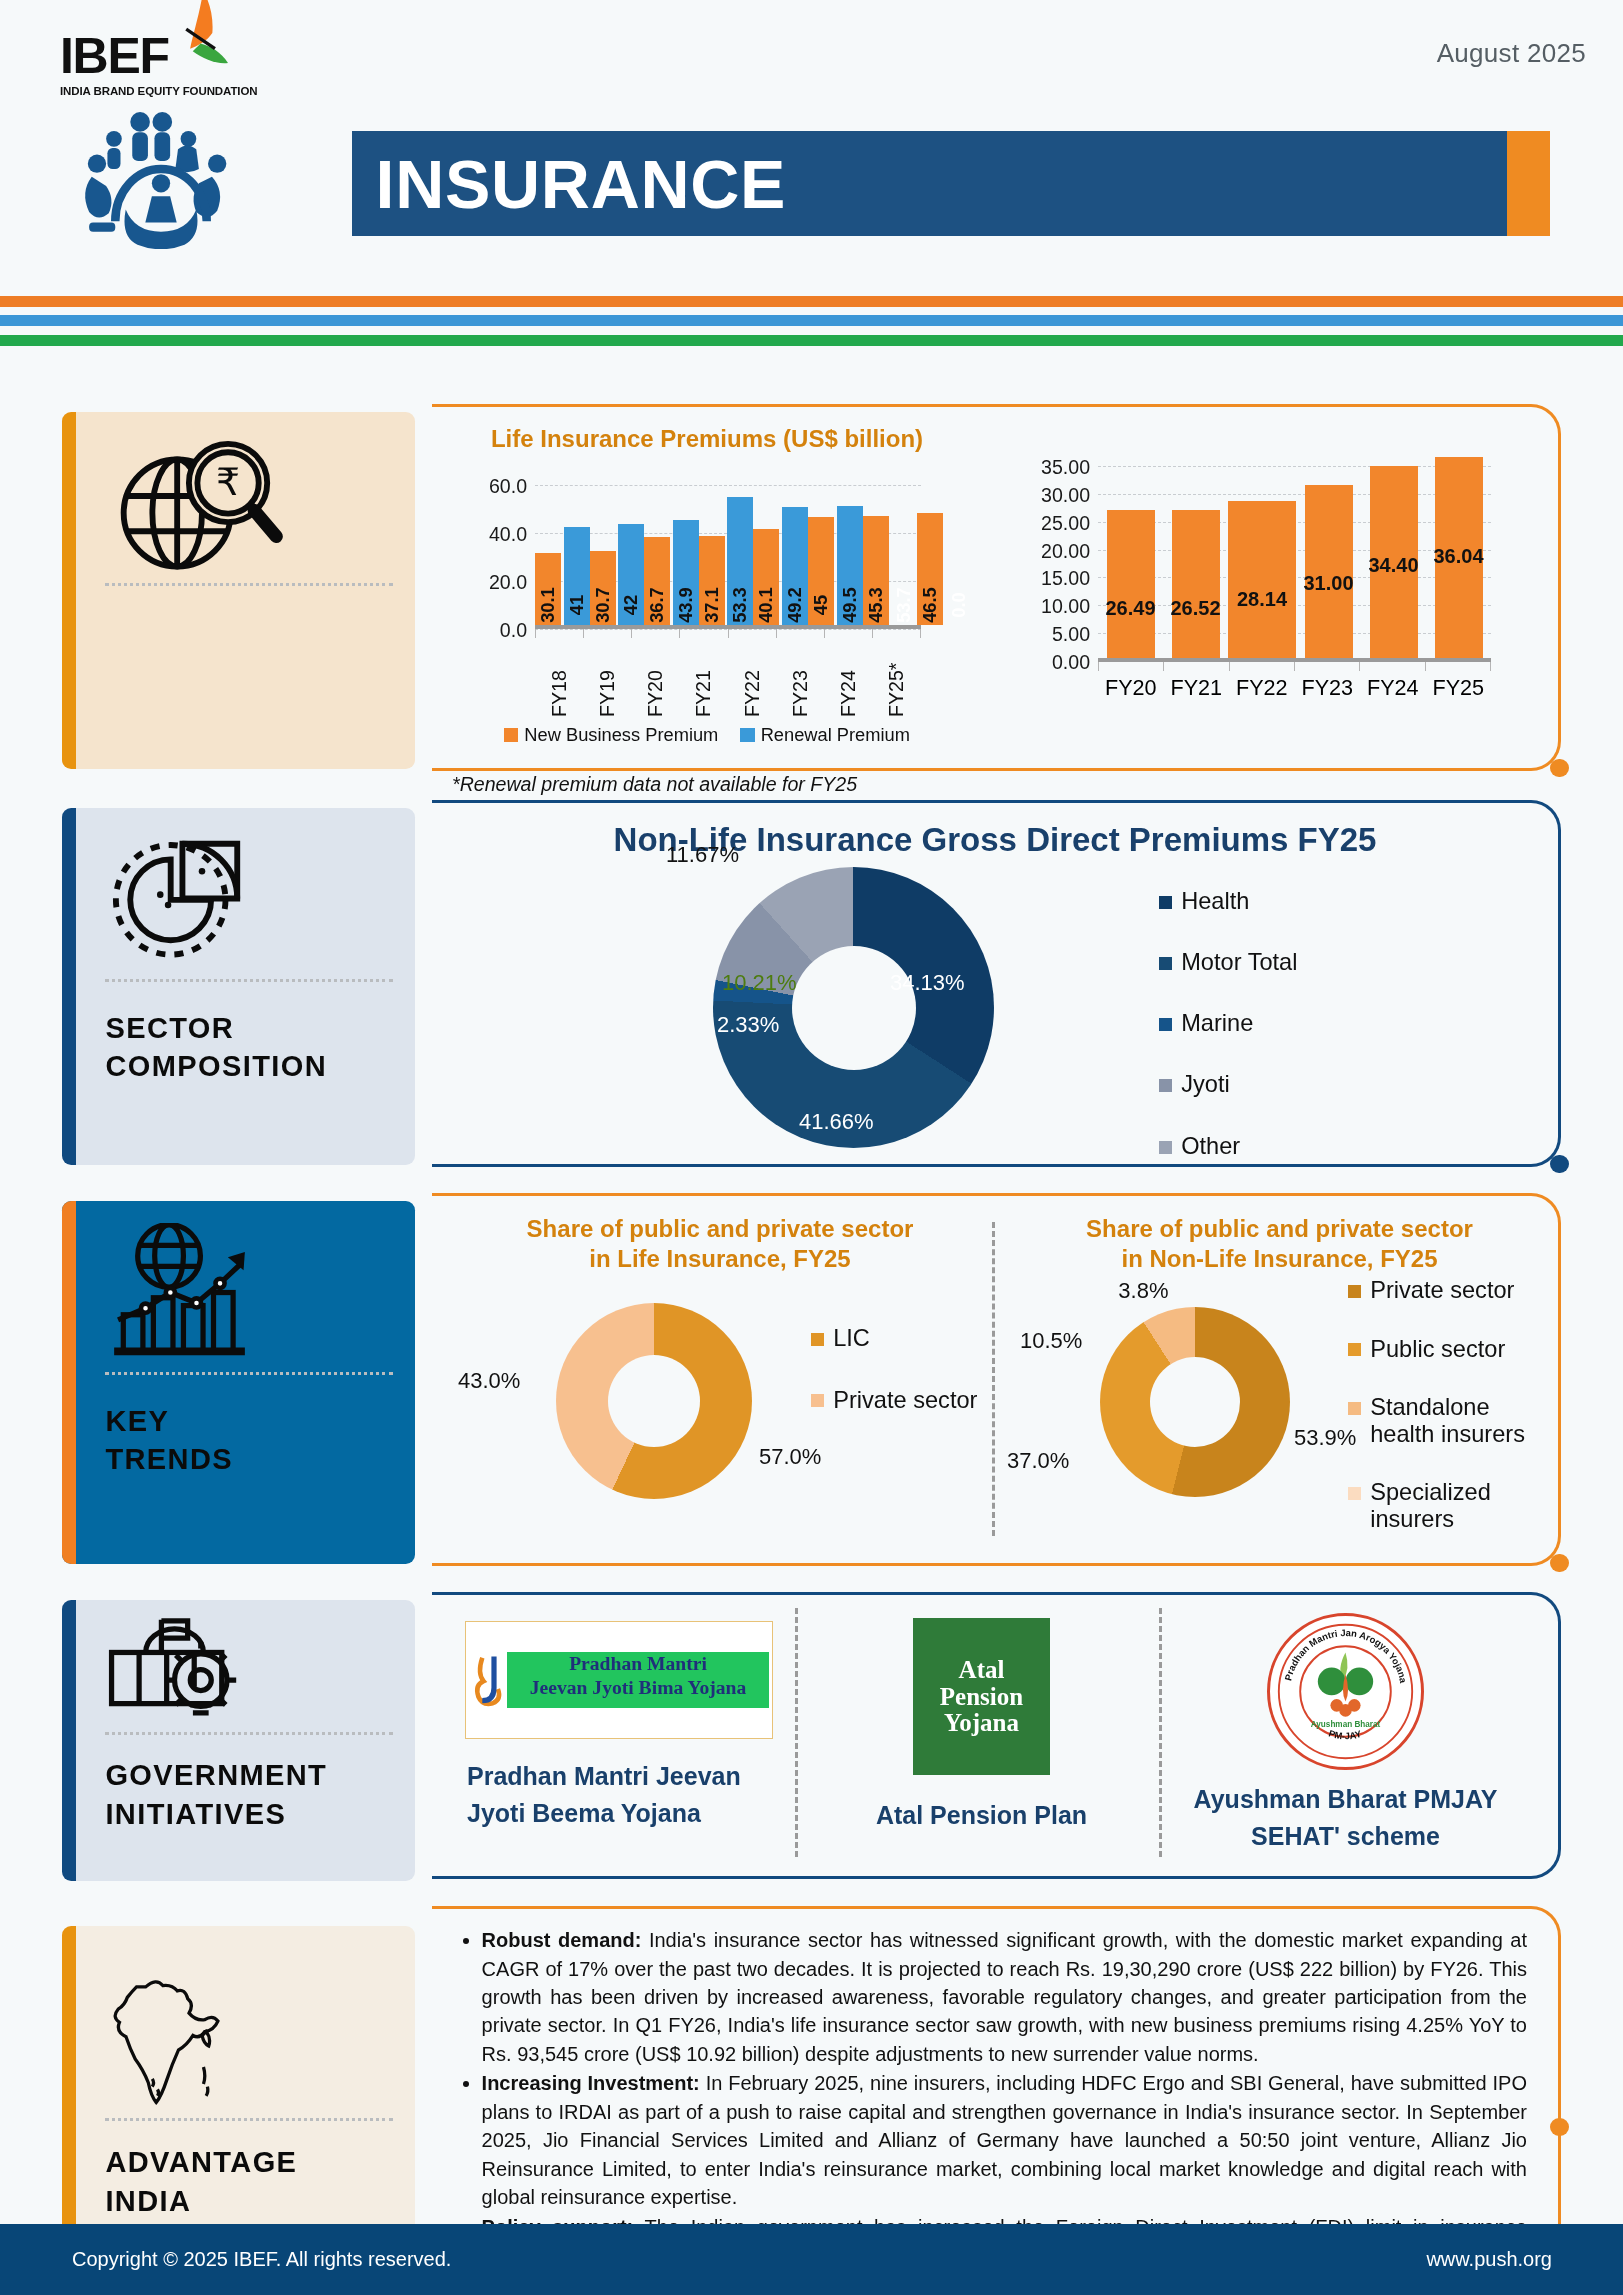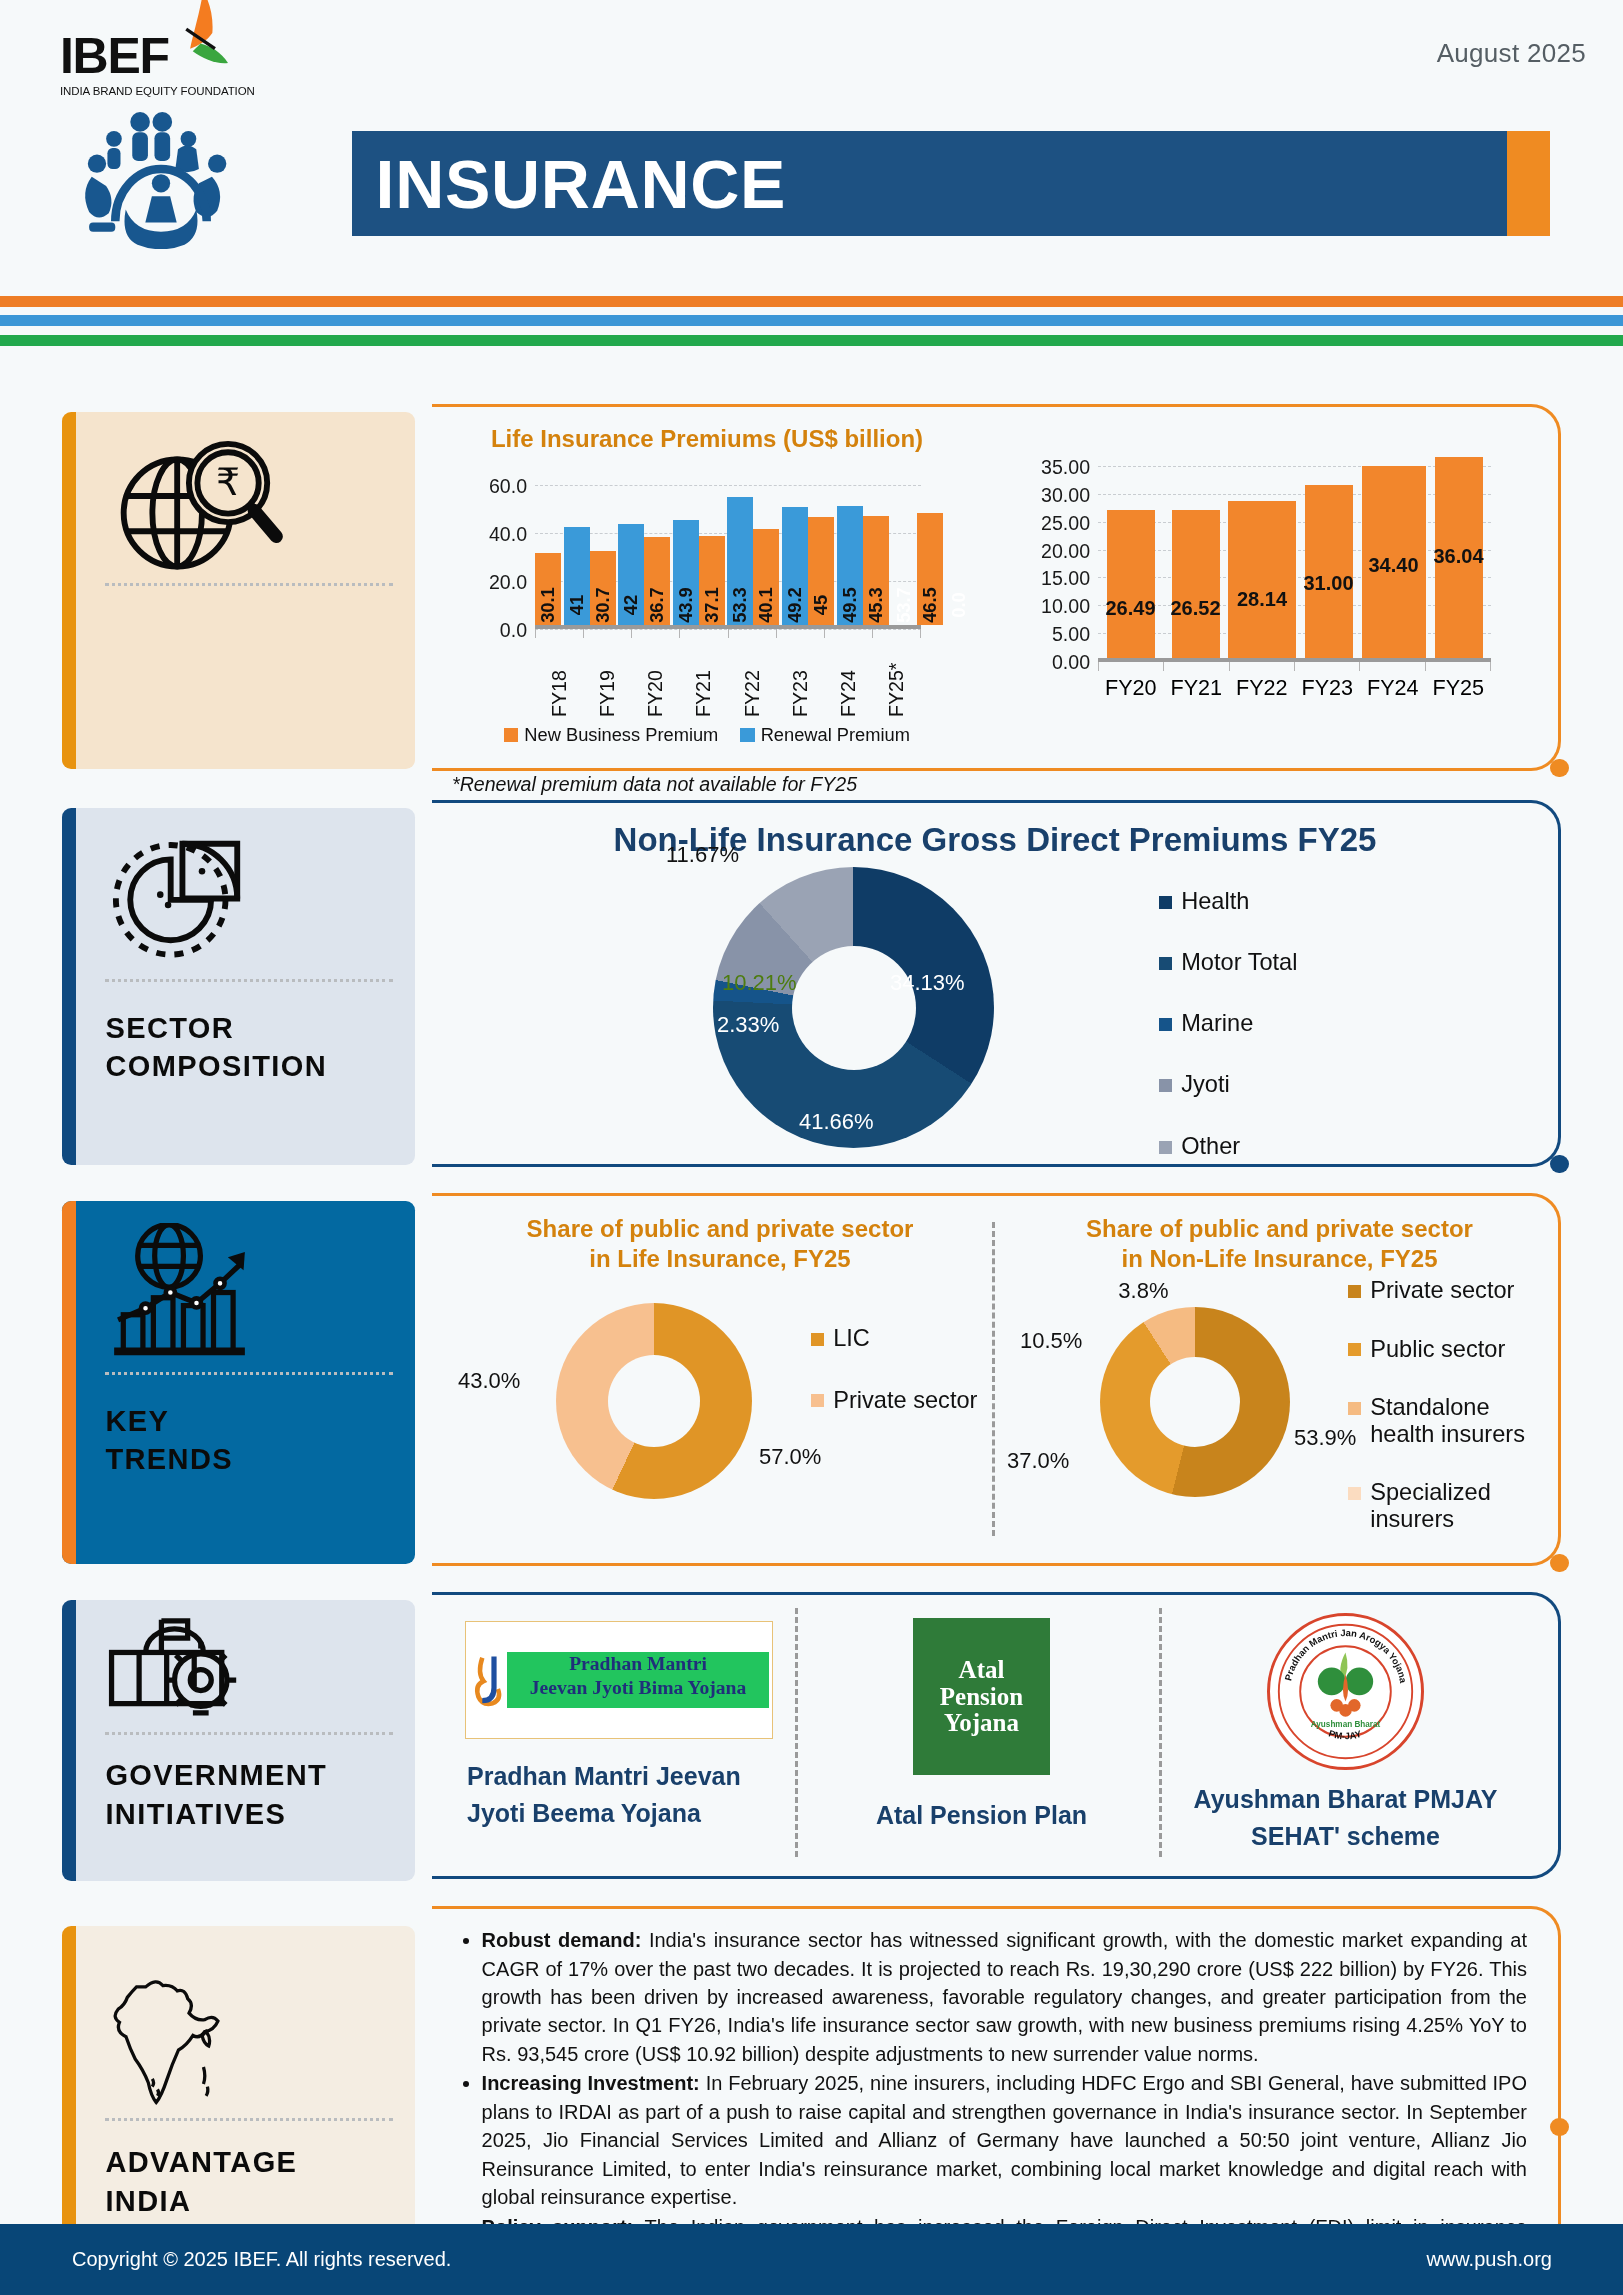--- a/index.html
+++ b/index.html
@@ -14,21 +14,21 @@
   }
 
   
   .header { position:relative; height:308px; }
   .date-label {
     position:absolute; right:38px; top:38px;
     font-size:26px; color:#555e64; letter-spacing:0.3px;
   }
   .ibef-logo { position:absolute; left:60px; top:31px; width:209px; }
   .ibef-word { font-size:50px; font-weight:bold; letter-spacing:-1.3px; color:#111; line-height:1; }
-  .ibef-sub { font-size:11.5px; font-weight:normal; letter-spacing:-0.1px; color:#111; margin-top:3.9px;}
+  .ibef-sub { font-size:11.5px; font-weight:bold; letter-spacing:-0.1px; color:#111; margin-top:3.9px;}
   .tri-flag { position:absolute; left:152px; top:-14.4px; }
   .sector-emblem { position:absolute; left:63px; top:98px; width:196px; height:151px; }
 
   .title-banner {
     position:absolute; left:352px; top:131px;
     width:1198px; height:105px;
     background:#1d5182;
     display:flex; align-items:center;
   }
   .title-banner .txt {
@@ -454,21 +454,21 @@
                 <div class="bar nbp" style="width:68px;height:157px">
                   <span class="vlabel" style="transform:translateX(-50%);bottom:47px;font-size:20px;">28.14</span>
                 </div>
               </div>
           <div class="grp">
                 <div class="bar nbp" style="width:48px;height:173px">
                   <span class="vlabel" style="transform:translateX(-50%);bottom:63px;font-size:20px;">31.00</span>
                 </div>
               </div>
           <div class="grp">
-                <div class="bar nbp" style="width:64px;height:192px">
+                <div class="bar nbp" style="width:48px;height:192px">
                   <span class="vlabel" style="transform:translateX(-50%);bottom:81px;font-size:20px;">34.40</span>
                 </div>
               </div>
           <div class="grp">
                 <div class="bar nbp" style="width:48px;height:201px">
                   <span class="vlabel" style="transform:translateX(-50%);bottom:90px;font-size:20px;">36.04</span>
                 </div>
               </div>
         </div>
         <div class="baseline"></div>

